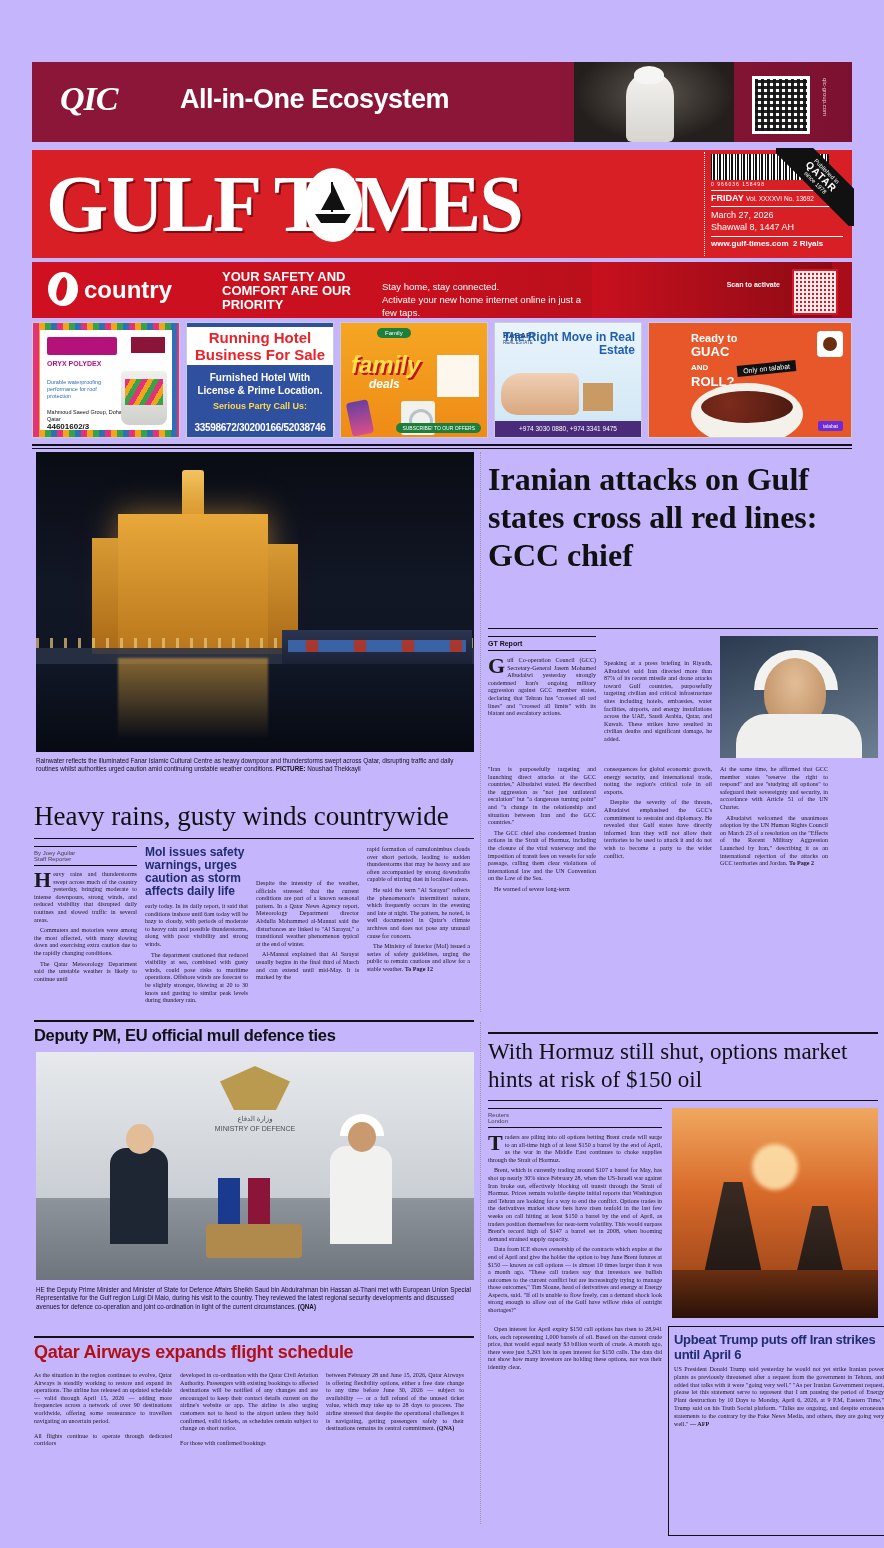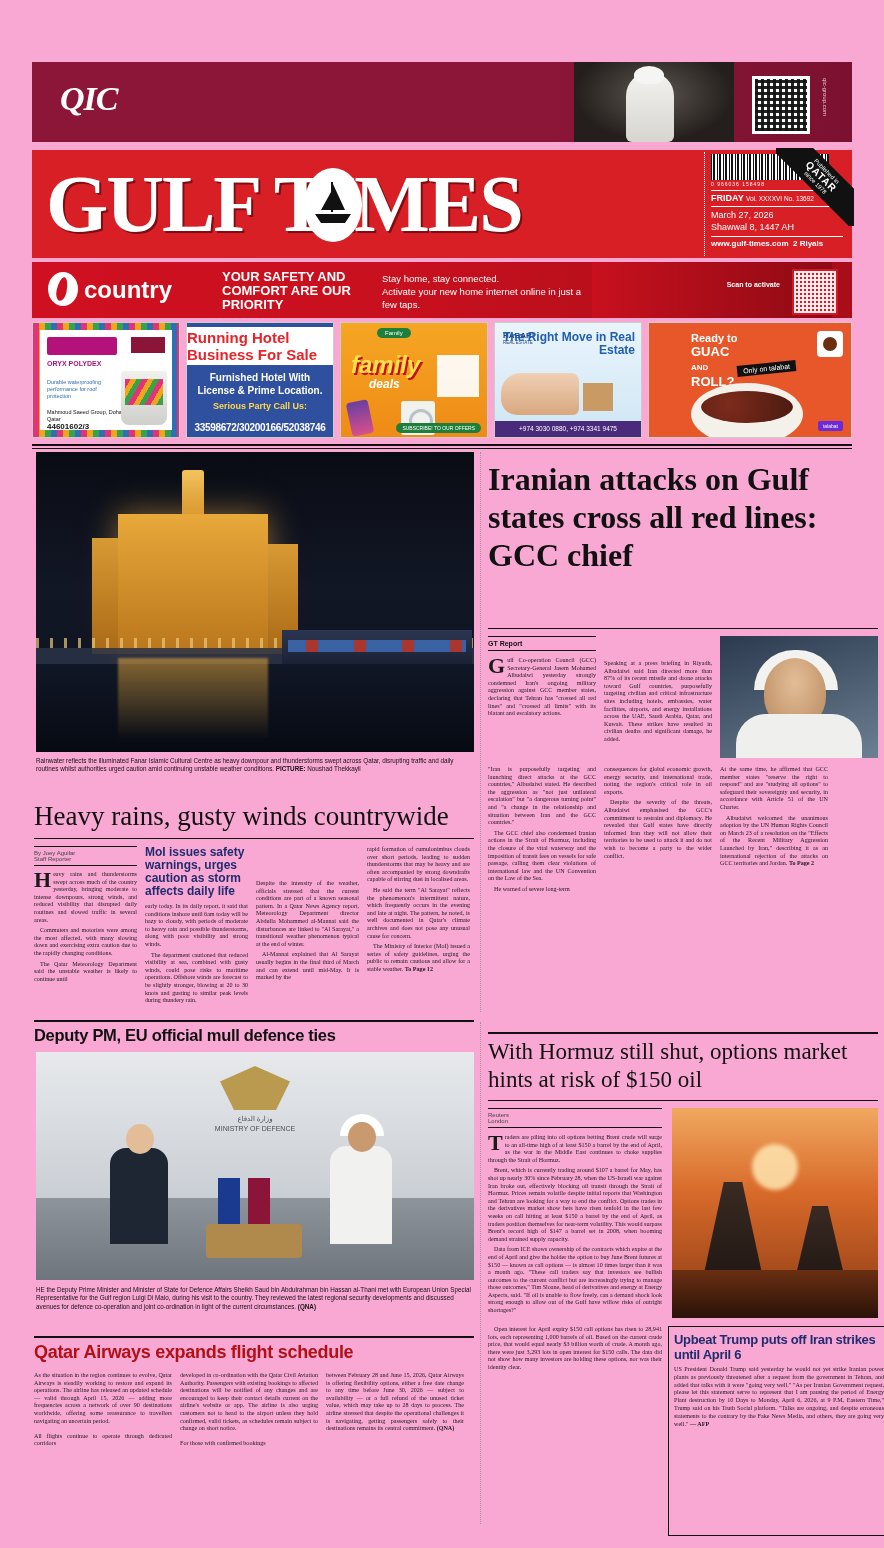--- a/index.html
+++ b/index.html
@@ -1,17 +1,17 @@
 <!DOCTYPE html>
 <html><head>
 <meta charset="utf-8">
 <style>
   html,body{margin:0;padding:0;background:#9a9a9a;}
   body{font-family:"Liberation Serif",serif;}
-  .page{width:884px;height:1548px;margin:0 auto;background:#f9a8d4;position:relative;overflow:hidden;}
+  .page{width:884px;height:1548px;margin:0 auto;background:#c4b5fd;position:relative;overflow:hidden;}
 
   
   .qic{position:absolute;left:32px;top:62px;width:820px;height:80px;
        background:linear-gradient(90deg,#8c1638 0%,#8c1638 60%,#7b1130 100%);overflow:hidden;}
   .qic-logo{position:absolute;left:28px;top:18px;color:#fff;font-family:"Liberation Serif",serif;
             font-size:34px;font-weight:700;letter-spacing:-1px;font-style:italic;}
   .qic-tag{position:absolute;left:148px;top:22px;color:#fff;font-family:"Liberation Sans",sans-serif;
            font-size:27px;font-weight:700;letter-spacing:-.5px;}
   .qic-photo{position:absolute;right:118px;top:0;width:160px;height:80px;
              background:radial-gradient(ellipse at 50% 40%,#5d5650,#241f1c 70%);}
@@ -53,21 +53,21 @@
   
   .vodafone{position:absolute;left:32px;top:262px;width:820px;height:56px;
       background:linear-gradient(90deg,#cf1020 0%,#c8101e 45%,#a80d19 100%);overflow:hidden;}
   .vf-logo{position:absolute;left:14px;top:14px;color:#fff;font-family:"Liberation Sans",sans-serif;
       font-size:24px;font-weight:700;}
   .vf-quote{position:absolute;left:16px;top:10px;width:30px;height:34px;background:#fff;border-radius:50%;}
   .vf-quote:after{content:"";position:absolute;left:9px;top:5px;width:10px;height:24px;background:#cf1020;
       border-radius:50% 50% 50% 50%/60% 60% 40% 40%;transform:rotate(12deg);}
   .vf-head{position:absolute;left:190px;top:8px;width:150px;color:#fff;
       font-family:"Liberation Sans",sans-serif;font-size:13px;font-weight:700;line-height:14px;}
-  .vf-sub{position:absolute;left:350px;top:10px;width:210px;color:#fff;
+  .vf-sub{position:absolute;left:350px;top:18px;width:210px;color:#fff;
       font-family:"Liberation Sans",sans-serif;font-size:9.5px;line-height:13px;}
   .vf-art{position:absolute;left:560px;top:0;width:240px;height:56px;
       background:linear-gradient(90deg,#c8101e,#8d0a14);}
   .vf-scan{position:absolute;right:72px;top:18px;color:#fff;font-family:"Liberation Sans",sans-serif;
       font-size:7px;font-weight:700;line-height:9px;}
   .vf-qr{position:absolute;right:14px;top:7px;width:42px;height:42px;background:#d91525;padding:2px;}
   .vf-qr .qr{background-image:repeating-linear-gradient(90deg,#fff 0 2px,transparent 2px 4px),
       repeating-linear-gradient(0deg,#fff 0 2px,transparent 2px 4px);}
 
   
@@ -86,21 +86,21 @@
      font-size:5.5px;line-height:7px;width:80px;}
   .ad1 .ph{position:absolute;left:14px;bottom:6px;color:#111;font-family:"Liberation Sans",sans-serif;
      font-size:8px;font-weight:700;}
   .ad1 .bucket{position:absolute;right:12px;bottom:12px;width:46px;height:54px;
      background:linear-gradient(#f0f0ee,#cfcfcb);border-radius:4px 4px 8px 8px;}
   .ad1 .bucket:after{content:"";position:absolute;left:4px;top:8px;right:4px;height:26px;
      background:repeating-linear-gradient(120deg,#e3327a 0 5px,#f3a51a 5px 10px,#37a24a 10px 15px);}
   .ad1 .flag{position:absolute;right:14px;top:14px;width:34px;height:16px;background:#8a1538;}
 
   .ad2{width:146px;background:#2f4f9f;}
-  .ad2 .h{position:absolute;left:0;right:0;top:4px;text-align:left;color:#e8232a;
+  .ad2 .h{position:absolute;left:0;right:0;top:4px;text-align:center;color:#e8232a;
      font-family:"Liberation Sans",sans-serif;font-size:15px;font-weight:700;line-height:17px;
      background:#fff;padding:2px 0;}
   .ad2 .b{position:absolute;left:4px;right:4px;top:48px;text-align:center;color:#fff;
      font-family:"Liberation Sans",sans-serif;font-size:10px;font-weight:700;line-height:13px;}
   .ad2 .c{position:absolute;left:2px;right:2px;top:78px;text-align:center;color:#ffd84d;
      font-family:"Liberation Sans",sans-serif;font-size:9px;font-weight:700;}
   .ad2 .n{position:absolute;left:2px;right:2px;bottom:4px;text-align:center;color:#fff;
      font-family:"Liberation Sans",sans-serif;font-size:10px;font-weight:700;letter-spacing:-.3px;}
 
   .ad3{width:146px;background:linear-gradient(#eaf4fb,#cfe6f5);}
@@ -280,20 +280,21 @@
   
   .hz-fill{position:absolute;left:488px;top:1326px;width:174px;}
 </style>
 </head>
 <body>
 
 <div class="page">
 
   <div class="qic">
     <div class="qic-logo">QIC</div>
+    <div class="qic-tag">All-in-One Ecosystem</div>
     <div class="qic-photo"></div>
     <div class="qic-qr">
         <div class="qr"></div>
       </div>
     <div class="qic-side">qic-group.com</div>
   </div>
 
   <div class="mast">
     <div class="mast-title">GULF TIMES</div>
     <div class="dhow">

